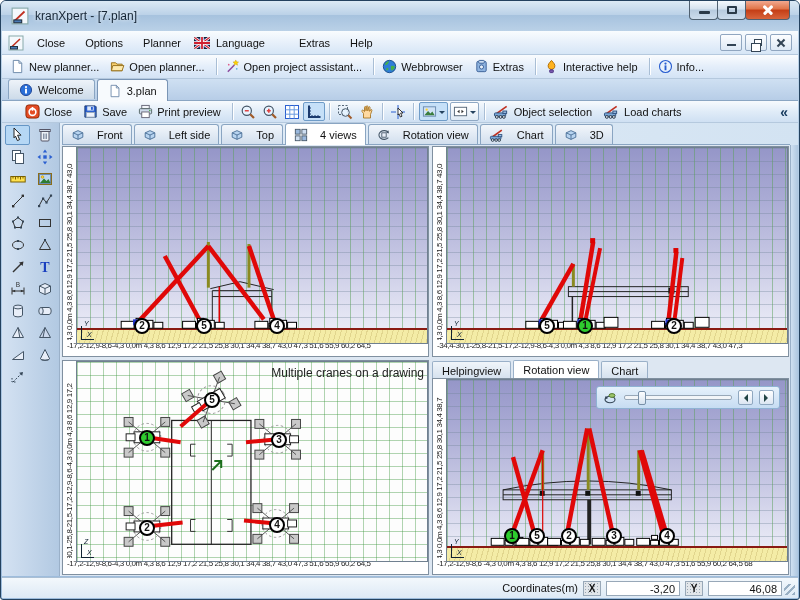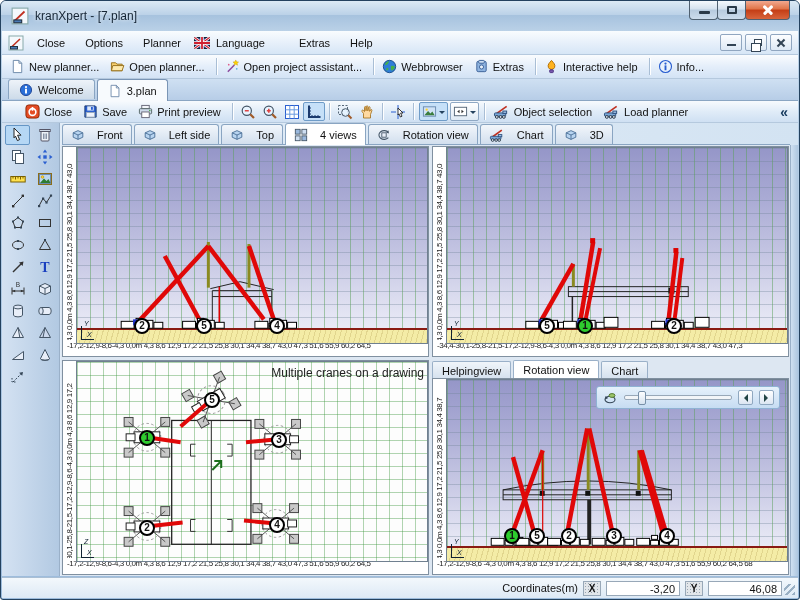--- a/index.html
+++ b/index.html
@@ -566,21 +566,21 @@
     <span class="tbtn">
         <svg width="17" height="15">
           <use href="#i-crane"></use>
         </svg>
         <span>Object selection</span>
       </span>
     <span class="tbtn">
         <svg width="17" height="15">
           <use href="#i-crane"></use>
         </svg>
-        <span>Load planner</span>
+        <span>Load charts</span>
       </span>
     <span class="collapse">«</span>
   </div>
 
   <div class="workspace">
 
     <div class="viewtabs">
       <div class="vtab">
           <svg width="14" height="14">
             <use href="#i-cube3d"></use>

